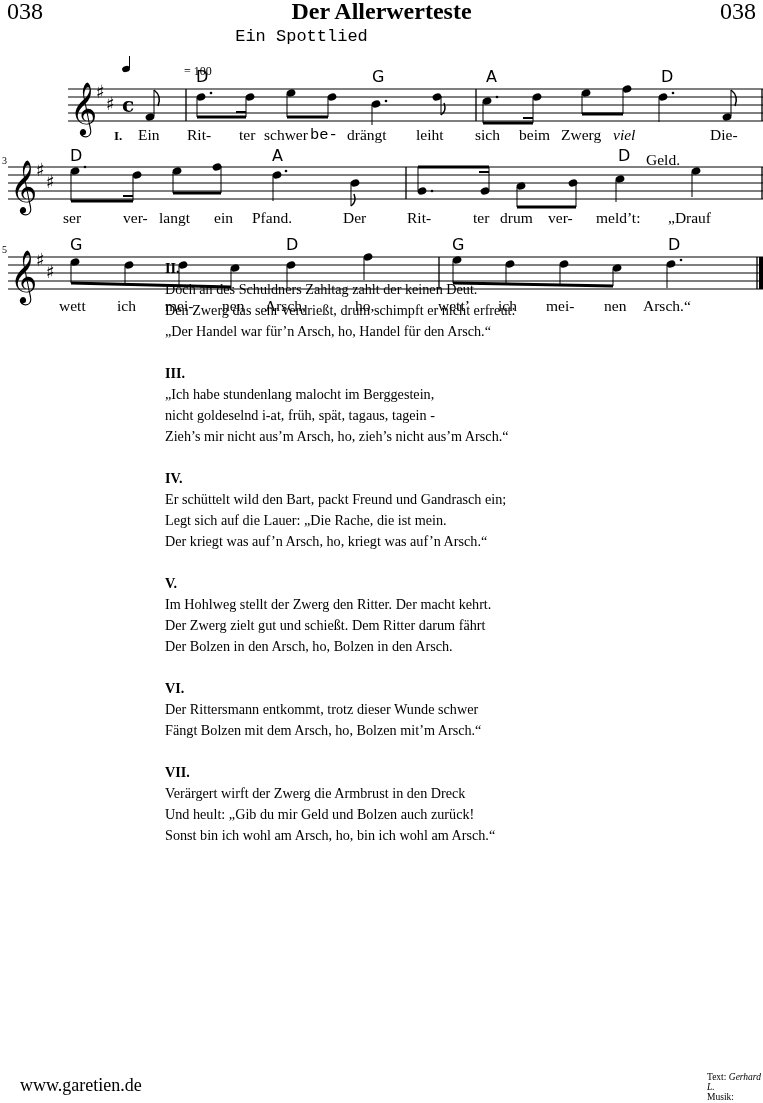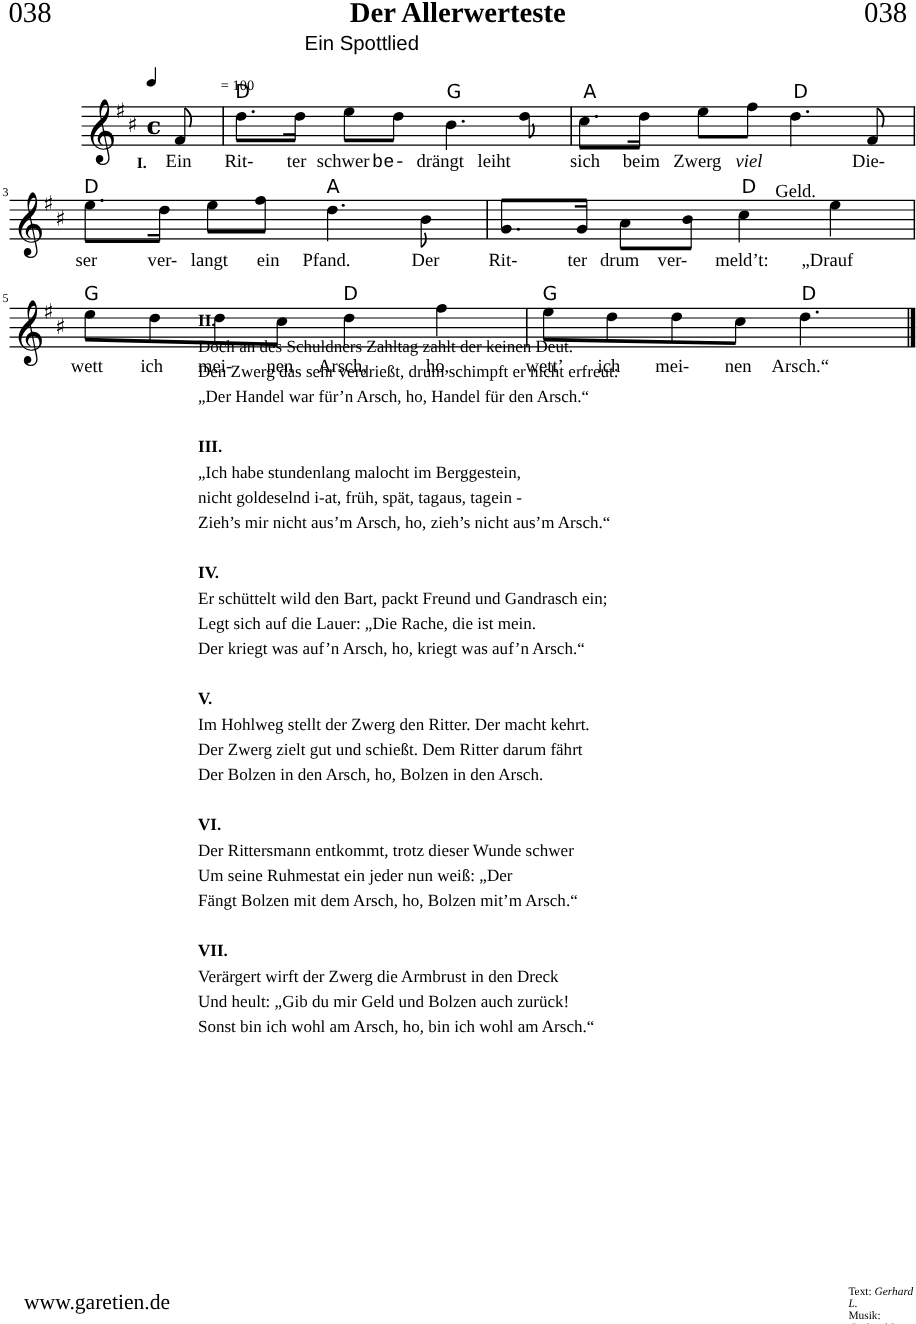--- a/index.html
+++ b/index.html
@@ -1,20 +1,20 @@
 <!DOCTYPE html>
 <html><head>
 <meta charset="utf-8">
 <style>
   html, body { margin:0; padding:0; background:#ffffff; }
   body { width:763px; height:1103px; position:relative; overflow:hidden; color:#000; font-family:"DejaVu Serif", serif; }
   .abs { position:absolute; }
   .hdr-num { font-family:"Liberation Serif", serif; font-size:24px; top:-2px; }
   .title { font-family:"Liberation Serif", serif; font-weight:bold; font-size:24px; left:0; width:763px; text-align:center; top:-2px; }
-  .subtitle { font-family:Liberation Sans, sans-serif; font-size:17px; left:0; width:603px; text-align:center; top:27px; }
+  .subtitle { font-family:Liberation Mono, monospace; font-size:17px; left:0; width:603px; text-align:center; top:27px; }
   .tempo { font-family:"Liberation Serif", serif; font-size:12px;margin-left:48px; }
   .chord { font-family:"DejaVu Sans", sans-serif; font-size:16px; }
   .lyric { font-family:"Liberation Serif", serif; font-size:15.5px; white-space:nowrap; }
   .measnum { font-family:"Liberation Serif", serif; font-size:10px; }
   .verses { left:165px; top:258px; font-family:"Liberation Serif", serif; font-size:14.2px; line-height:21px; }
   .verse { margin-bottom:21px; }
   .verse .vnum { font-weight:bold; }
   .footer-url { font-family:"Liberation Serif", serif; font-size:18px; left:20px; top:1075px; }
   .credits { font-family:"Liberation Serif", serif; font-size:9.5px; left:665px;margin-left:42px; }
   .credits i { font-style:italic; }
@@ -218,21 +218,21 @@
 <div class="abs chord" style="left:486px;top:67px;">A</div>
 <div class="abs chord" style="left:661px;top:67px;">D</div>
 
 <div class="abs lyric" style="left:114px;top:126px;font-weight:bold;font-size:13px;top:128px;">I.</div>
 <div class="abs lyric" style="left:138px;top:126px;">Ein</div>
 <div class="abs lyric" style="left:187px;top:126px;">Rit-</div>
 <div class="abs lyric" style="left:239px;top:126px;">ter</div>
 <div class="abs lyric" style="left:264px;top:126px;">schwer</div>
 <div class="abs lyric" style="left:310px;top:126px;font-family:Liberation Mono, monospace;">be-</div>
 <div class="abs lyric" style="left:347px;top:126px;">drängt</div>
-<div class="abs lyric" style="left:398px;top:126px;">leiht</div>
+<div class="abs lyric" style="left:416px;top:126px;">leiht</div>
 <div class="abs lyric" style="left:475px;top:126px;">sich</div>
 <div class="abs lyric" style="left:519px;top:126px;">beim</div>
 <div class="abs lyric" style="left:561px;top:126px;">Zwerg</div>
 <div class="abs lyric" style="left:613px;top:126px;font-style:italic;">viel</div>
 <div class="abs lyric" style="left:646px;top:126px;margin-top:25px;">Geld.</div>
 <div class="abs lyric" style="left:710px;top:126px;">Die-</div>
 
 <div class="abs measnum" style="left:2px;top:155px;">3</div>
 <div class="abs chord" style="left:70px;top:146px;">D</div>
 <div class="abs chord" style="left:272px;top:146px;">A</div>
@@ -290,21 +290,20 @@
   </div>
   <div class="verse">
     <div class="vnum">V.</div>
     <div>Im Hohlweg stellt der Zwerg den Ritter. Der macht kehrt.</div>
     <div>Der Zwerg zielt gut und schießt. Dem Ritter darum fährt</div>
     <div>Der Bolzen in den Arsch, ho, Bolzen in den Arsch.</div>
   </div>
   <div class="verse">
     <div class="vnum">VI.</div>
     <div>Der Rittersmann entkommt, trotz dieser Wunde schwer</div>
-    <div>Um seine Ruhmestat ein jeder nun weiß: „Der</div>
     <div>Fängt Bolzen mit dem Arsch, ho, Bolzen mit’m Arsch.“</div>
   </div>
   <div class="verse">
     <div class="vnum">VII.</div>
     <div>Verärgert wirft der Zwerg die Armbrust in den Dreck</div>
     <div>Und heult: „Gib du mir Geld und Bolzen auch zurück!</div>
     <div>Sonst bin ich wohl am Arsch, ho, bin ich wohl am Arsch.“</div>
   </div>
 </div>
 

